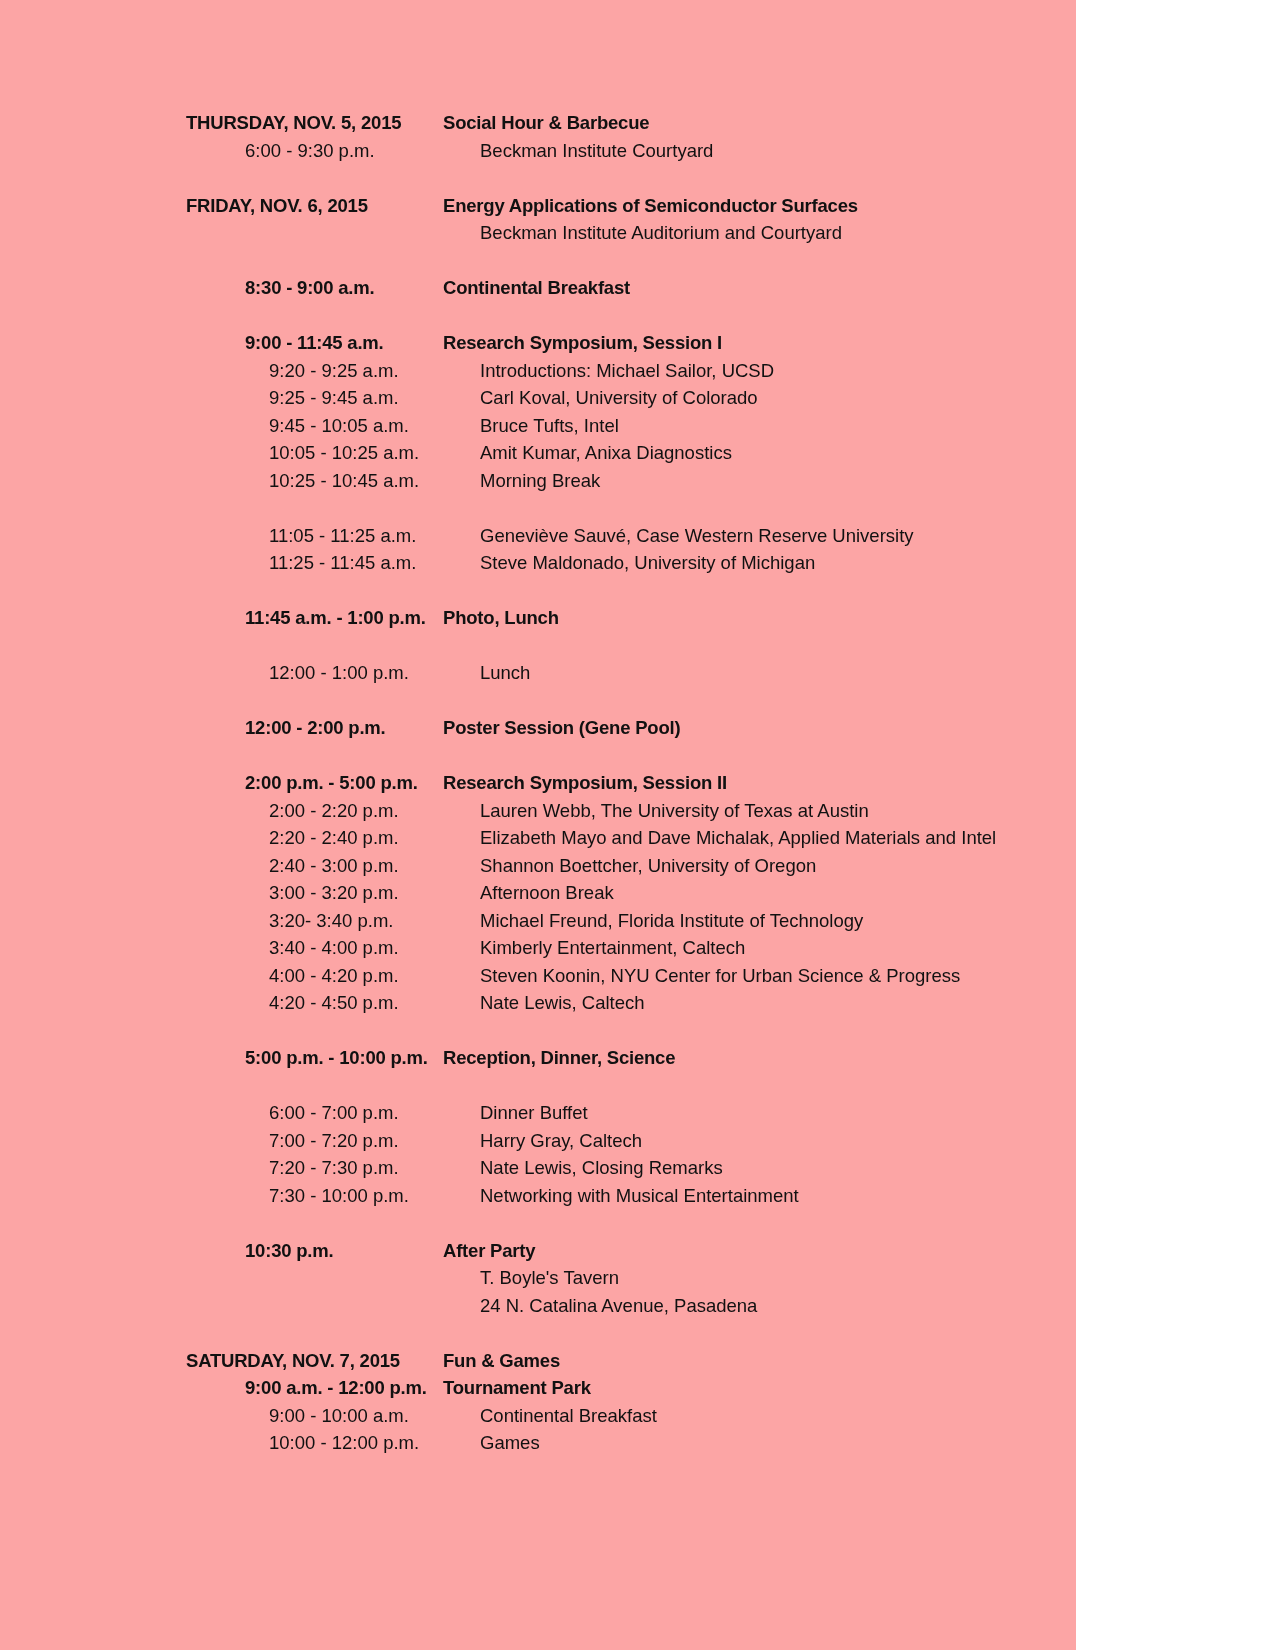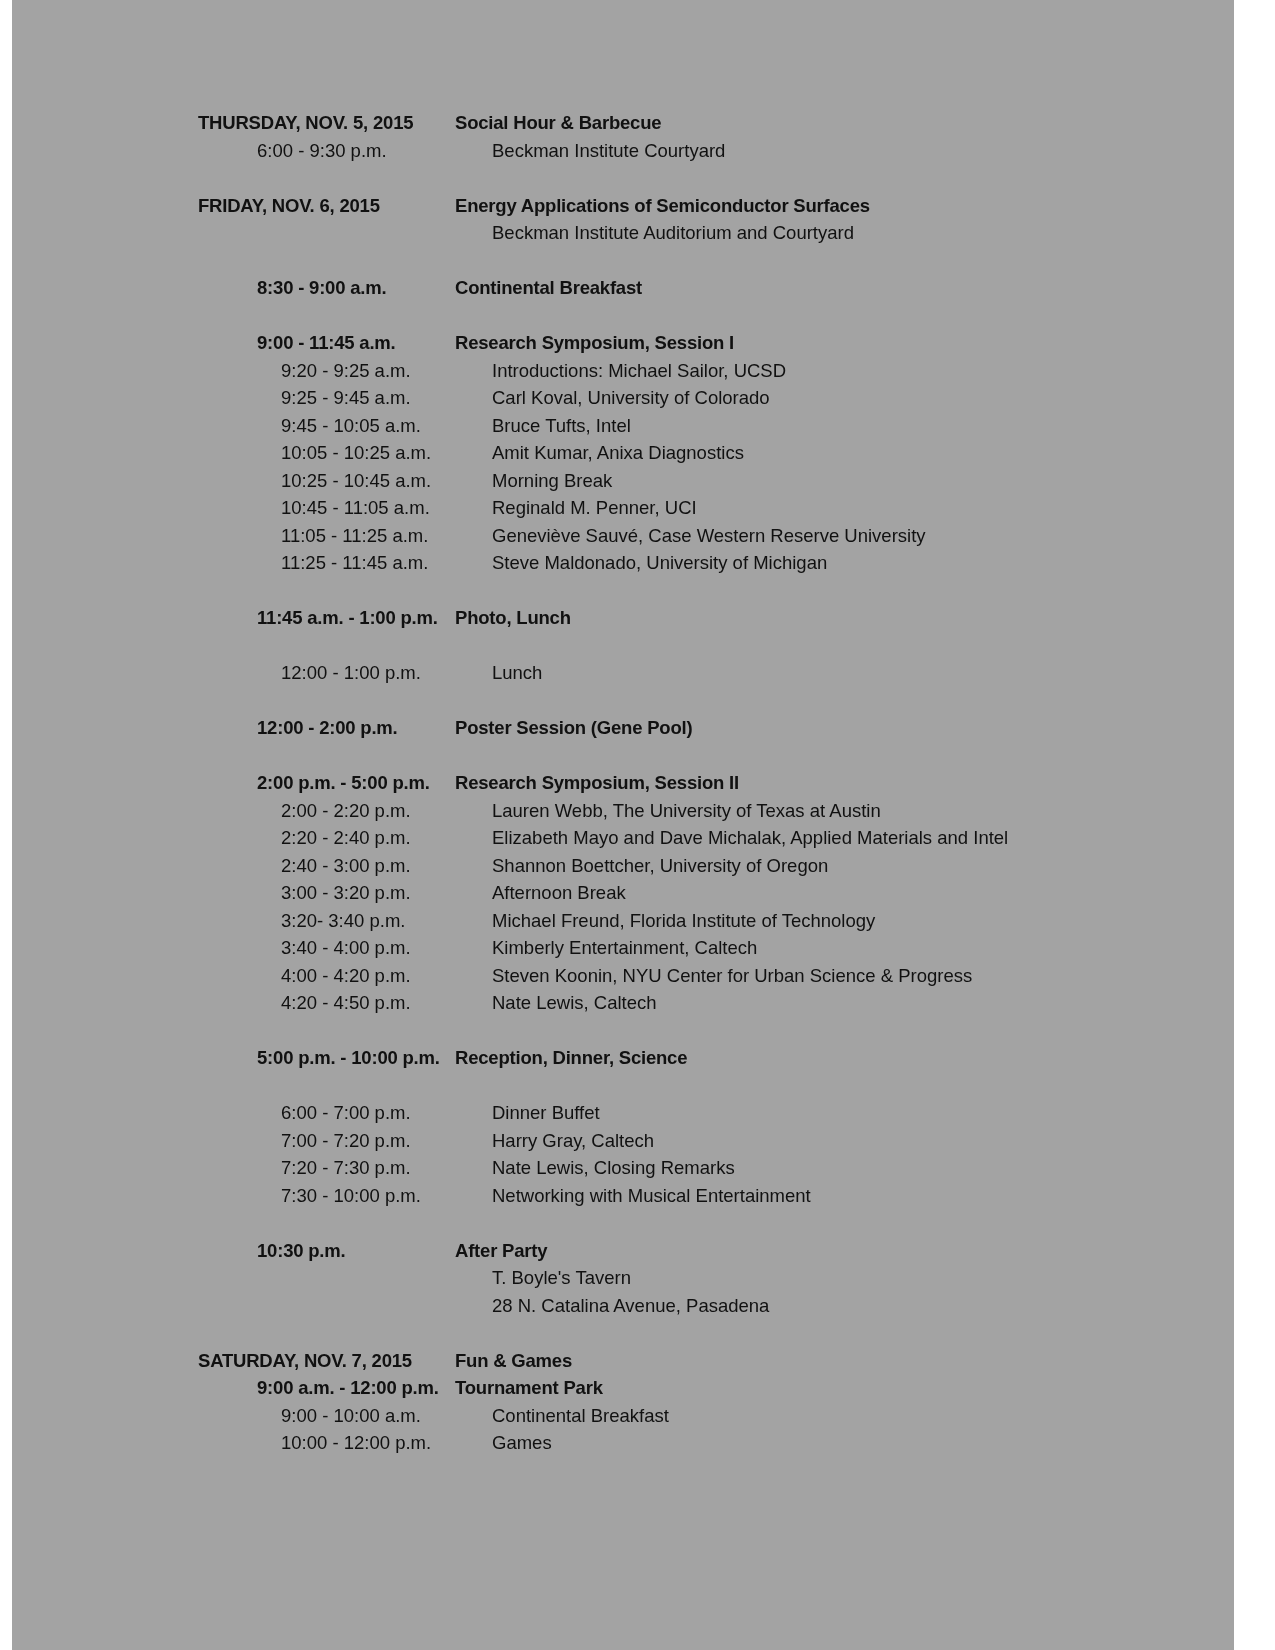--- a/index.html
+++ b/index.html
@@ -1,18 +1,18 @@
 <!DOCTYPE html>
 <html><head>
   <meta charset="utf-8">
   <style>
     html, body { margin: 0; padding: 0; background: #ffffff; }
     body { width: 1275px; height: 1650px; position: relative; overflow: hidden;
            font-family: "Liberation Sans", "DejaVu Sans", sans-serif; color: #111111; }
-    .page { position: absolute; left: 12px; top: 0; width: 1222px; height: 1650px; background: #a3a3a3; }
+    .page { position: absolute; left: 0; top: 0; width: 1076px; height: 1650px; background: #fca5a5; }
     .line { position: absolute; left: 0; width: 1275px; height: 28px; font-size: 18.5px; line-height: 28px; white-space: nowrap; }
     .line span { position: absolute; top: 0; }
     .b { font-weight: bold; letter-spacing: -0.2px; }
     .day { left: 186px; }
     .dtime { left: 245px; }
     .stime { left: 269px; }
     .title { left: 443px; }
     .sub { left: 471px; margin-left: 9px; }
   </style>
 </head>
@@ -58,24 +58,20 @@
     <span class="stime">9:45 - 10:05 a.m.</span>
     <span class="sub">Bruce Tufts, Intel</span>
   </div>
   <div class="line" style="top:439px">
     <span class="stime">10:05 - 10:25 a.m.</span>
     <span class="sub">Amit Kumar, Anixa Diagnostics</span>
   </div>
   <div class="line" style="top:467px">
     <span class="stime">10:25 - 10:45 a.m.</span>
     <span class="sub">Morning Break</span>
-  </div>
-  <div class="line" style="top:494px">
-    <span class="stime">10:45 - 11:05 a.m.</span>
-    <span class="sub">Reginald M. Penner, UCI</span>
   </div>
   <div class="line" style="top:522px">
     <span class="stime">11:05 - 11:25 a.m.</span>
     <span class="sub">Geneviève Sauvé, Case Western Reserve University</span>
   </div>
   <div class="line" style="top:549px">
     <span class="stime">11:25 - 11:45 a.m.</span>
     <span class="sub">Steve Maldonado, University of Michigan</span>
   </div>
 
@@ -152,21 +148,21 @@
   </div>
 
   <div class="line" style="top:1237px">
     <span class="b dtime">10:30 p.m.</span>
     <span class="b title">After Party</span>
   </div>
   <div class="line" style="top:1264px">
     <span class="sub">T. Boyle's Tavern</span>
   </div>
   <div class="line" style="top:1292px">
-    <span class="sub">28 N. Catalina Avenue, Pasadena</span>
+    <span class="sub">24 N. Catalina Avenue, Pasadena</span>
   </div>
 
   <div class="line" style="top:1347px">
     <span class="b day">SATURDAY, NOV. 7, 2015</span>
     <span class="b title">Fun &amp; Games</span>
   </div>
   <div class="line" style="top:1374px">
     <span class="b dtime">9:00 a.m. - 12:00 p.m.</span>
     <span class="b title">Tournament Park</span>
   </div>

